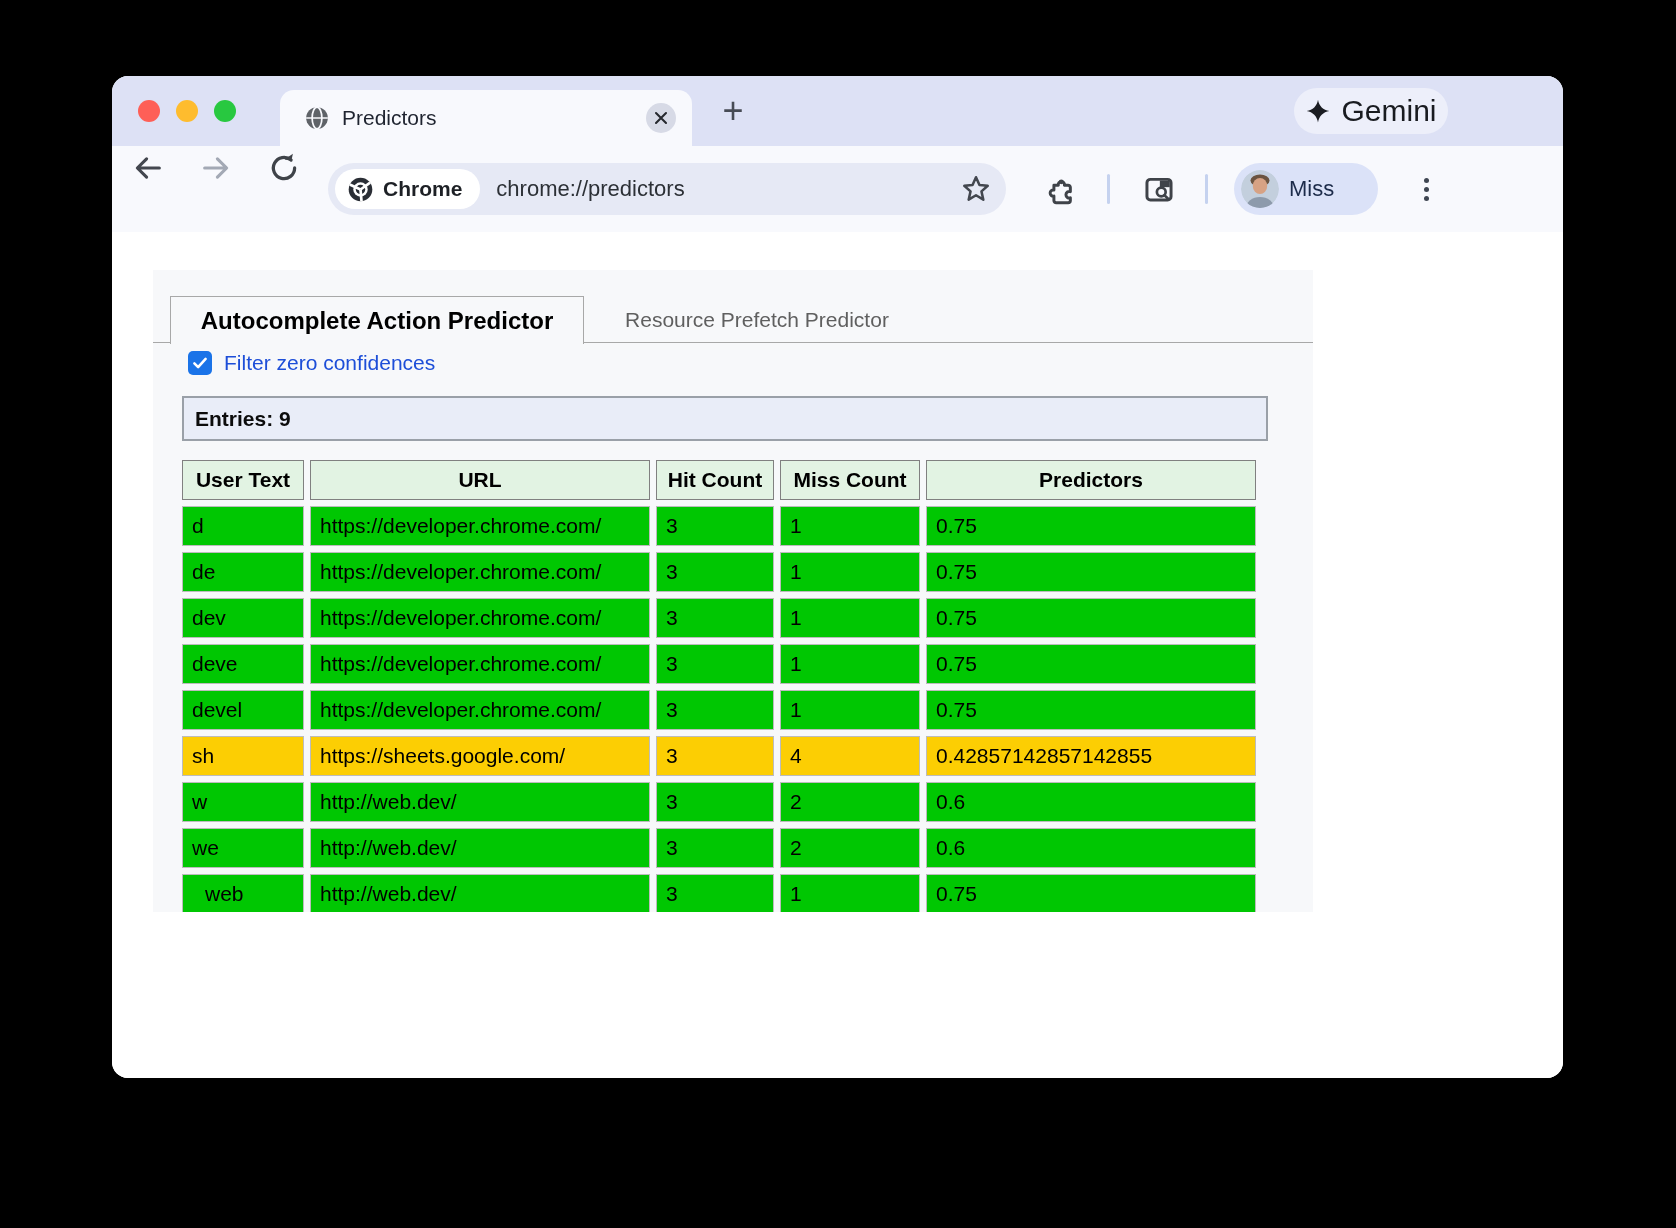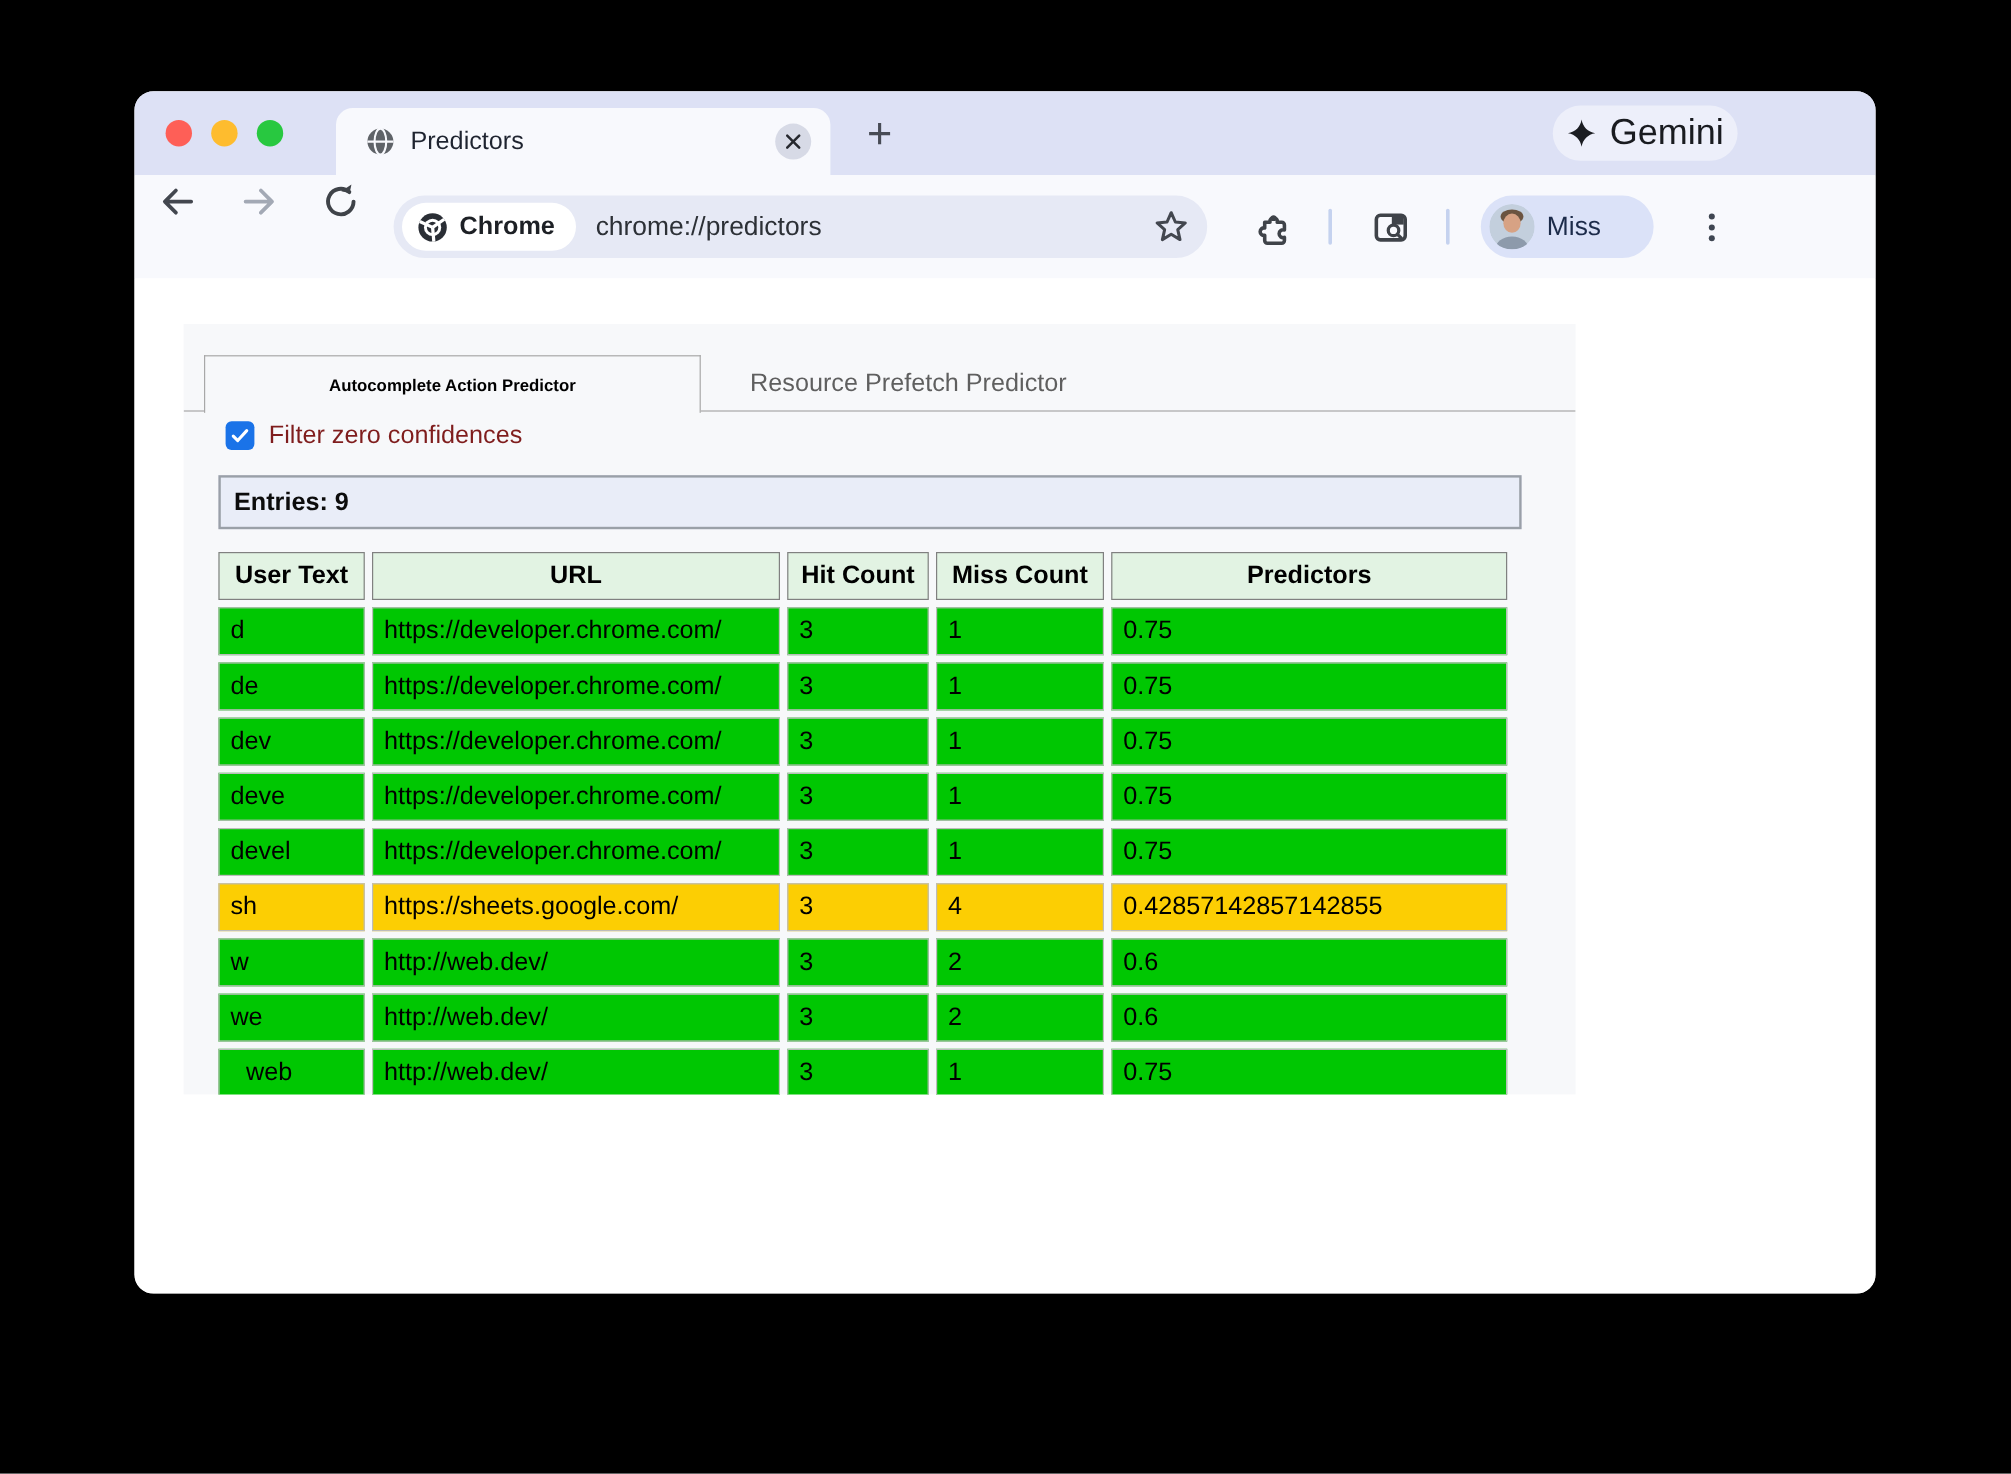--- a/index.html
+++ b/index.html
@@ -53,28 +53,28 @@
                display:flex; flex-direction:column; align-items:center; justify-content:center; gap:4px; }
   .menu-dots i { width:5px; height:5px; border-radius:50%; background:#3f4652; }
 
   
   .content { position:relative; height:846px; background:#fff; }
   .page { position:absolute; left:41px; top:38px; width:1160px; height:642px; background:#f7f8fa; overflow:hidden; }
 
   .ptab-line { position:absolute; left:0; top:72px; width:100%; height:0; border-top:1px solid #a8a8a8; z-index:1; }
   .ptab-active { position:absolute; left:17px; top:26px; width:414px; height:48px; background:#f7f8fa;
                  border:1px solid #a8a8a8; border-bottom:none; z-index:2;
-                 display:flex; align-items:center; justify-content:center; font-size:14px; font-weight:700; color:#000; }
+                 display:flex; align-items:center; justify-content:center; font-size:24px; font-weight:700; color:#000; }
   .ptab-inactive { position:absolute; left:431px; top:26px; width:346px; height:47px;
                    display:flex; align-items:center; justify-content:center; font-size:21px; color:#5f5f5f; }
 
   .filter-row { position:absolute; left:35px; top:81px; display:flex; align-items:center; gap:12px; }
   .checkbox { width:24px; height:24px; border-radius:5px; background:#1a73e8;
               display:flex; align-items:center; justify-content:center; }
-  .filter-label { font-size:21px; color:#7f1d1d;text-align:right; }
+  .filter-label { font-size:21px; color:#1d4ed8;text-align:right; }
 
   .entries { position:absolute; left:29px; top:126px; width:1086px; height:45px; background:#e9edf8;
              border:2px solid #9aa0a8; border-radius:0; display:flex; align-items:center; }
   .entries span { margin-left:11px; font-size:21px; font-weight:700; color:#0c0c0c; }
 
   table.pred { position:absolute; left:23px; top:184px; border-collapse:separate; border-spacing:6px; }
   table.pred th { background:#e2f3e3; border:1px solid #808080; height:40px; font-size:21px; font-weight:700;
                   color:#000; text-align:center; padding:0 10px; }
   table.pred td { border:1px solid #bcbcbc; height:40px; font-size:21px; color:#000;
                   text-align:left; padding:0 0 0 9px; white-space:nowrap; }

